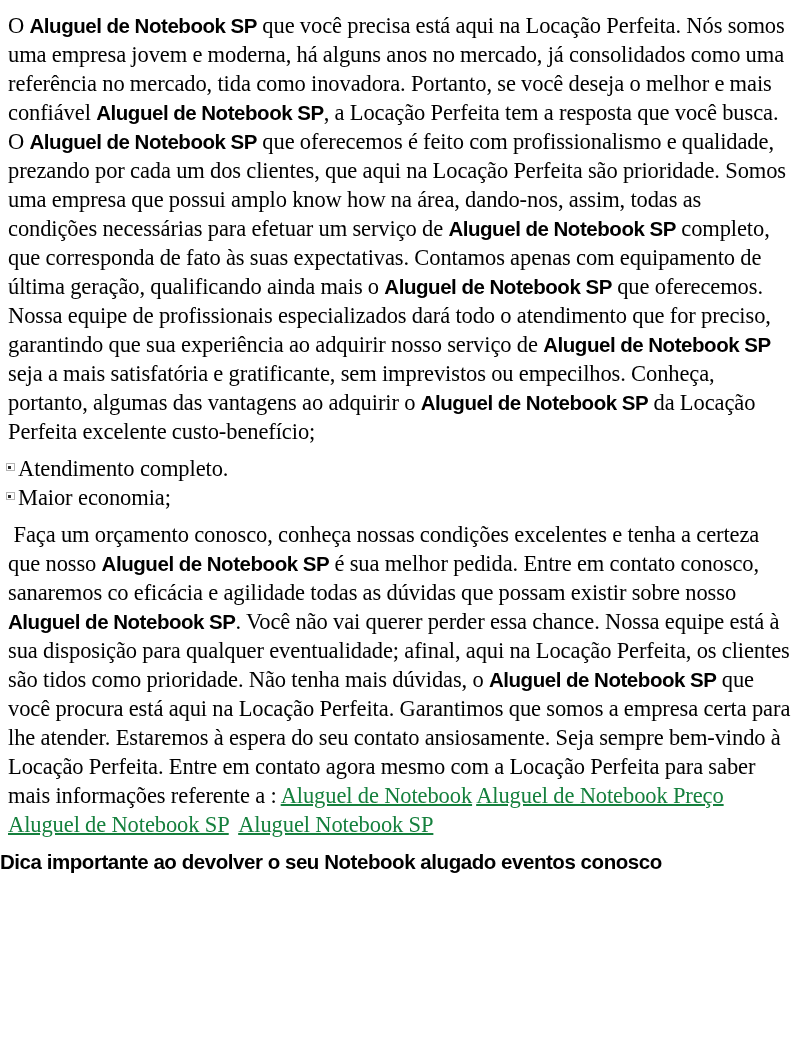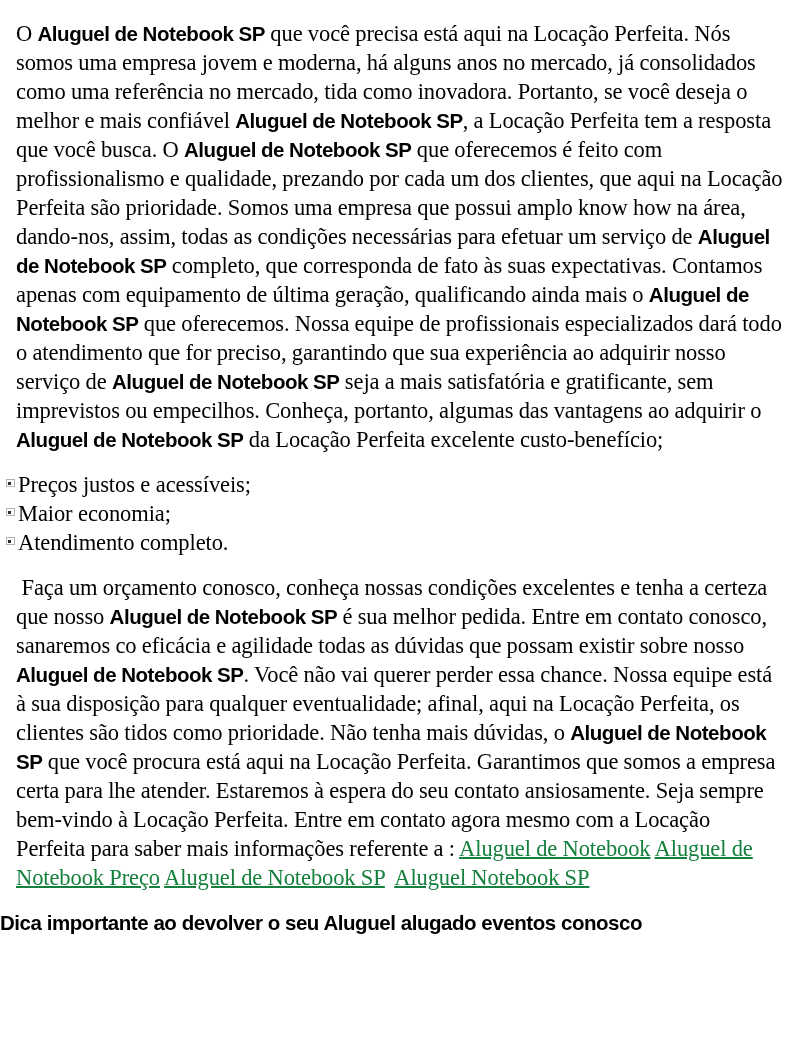--- a/index.html
+++ b/index.html
@@ -20,21 +20,21 @@
   }
 
   .page {
     width: 800px;
     padding: 3px 0 0 0;
     box-sizing: border-box;
   }
 
   
   .para {
-    margin: 16px;
+    margin: 8px;
     padding: 0;
     font-family: "Liberation Serif", "DejaVu Serif", serif;
     font-size: 22.5px;
     line-height: 29px;
     letter-spacing: -0.1px;
     text-align: left;
     word-spacing: -0.2px;
   }
 
   
@@ -103,23 +103,23 @@
   .nb { white-space: pre-wrap; }
 </style>
 </head>
 <body>
 
 <div class="page">
 
   <p class="para"><span class="nb">O </span><span class="kw">Aluguel de Notebook SP</span><span class="nb"> que você precisa está aqui na Locação Perfeita. Nós somos uma empresa jovem e moderna, há alguns anos no mercado, já consolidados como uma referência no mercado, tida como inovadora. Portanto, se você deseja o melhor e mais confiável </span><span class="kw">Aluguel de Notebook SP</span><span class="nb">, a Locação Perfeita tem a resposta que você busca. O </span><span class="kw">Aluguel de Notebook SP</span><span class="nb"> que oferecemos é feito com profissionalismo e qualidade, prezando por cada um dos clientes, que aqui na Locação Perfeita são prioridade. Somos uma empresa que possui amplo know how na área, dando-nos, assim, todas as condições necessárias para efetuar um serviço de </span><span class="kw">Aluguel de Notebook SP</span><span class="nb"> completo, que corresponda de fato às suas expectativas. Contamos apenas com equipamento de última geração, qualificando ainda mais o </span><span class="kw">Aluguel de Notebook SP</span><span class="nb"> que oferecemos. Nossa equipe de profissionais especializados dará todo o atendimento que for preciso, garantindo que sua experiência ao adquirir nosso serviço de </span><span class="kw">Aluguel de Notebook SP</span><span class="nb"> seja a mais satisfatória e gratificante, sem imprevistos ou empecilhos. Conheça, portanto, algumas das vantagens ao adquirir o </span><span class="kw">Aluguel de Notebook SP</span><span class="nb"> da Locação Perfeita excelente custo-benefício;</span></p>
 
   <ul class="adv-list">
-    <li class="adv-item"><span class="broken-img"></span><span>Preços justos e acessíveis;</span></li>
+    <li class="adv-item"><span class="broken-img"></span></li>
+    <li class="adv-item"><span class="broken-img"></span><span>Atendimento completo.</span></li>
     <li class="adv-item"><span class="broken-img"></span><span>Maior economia;</span></li>
-    <li class="adv-item"><span class="broken-img"></span><span>Atendimento completo.</span></li>
   </ul>
 
   <p class="para"><span class="nb"> Faça um orçamento conosco, conheça nossas condições excelentes e tenha a certeza que nosso </span><span class="kw">Aluguel de Notebook SP</span><span class="nb"> é sua melhor pedida. Entre em contato conosco, sanaremos co eficácia e agilidade todas as dúvidas que possam existir sobre nosso </span><span class="kw">Aluguel de Notebook SP</span><span class="nb">. Você não vai querer perder essa chance. Nossa equipe está à sua disposição para qualquer eventualidade; afinal, aqui na Locação Perfeita, os clientes são tidos como prioridade. Não tenha mais dúvidas, o </span><span class="kw">Aluguel de Notebook SP</span><span class="nb"> que você procura está aqui na Locação Perfeita. Garantimos que somos a empresa certa para lhe atender. Estaremos à espera do seu contato ansiosamente. Seja sempre bem-vindo à Locação Perfeita. Entre em contato agora mesmo com a Locação Perfeita para saber mais informações referente a : </span><a class="seo-link" href="#">Aluguel de Notebook</a><span class="nb"> </span><a class="seo-link" href="#">Aluguel de Notebook Preço</a><span class="nb"> </span><a class="seo-link" href="#">Aluguel de Notebook SP</a><span class="nb">  </span><a class="seo-link" href="#">Aluguel Notebook SP</a></p>
 
-  <p class="tip-heading">Dica importante ao devolver o seu Aluguel alugado eventos conosco</p>
+  <p class="tip-heading">Dica importante ao devolver o seu Notebook alugado eventos conosco</p>
 
 
 </div>
 
 </body></html>

